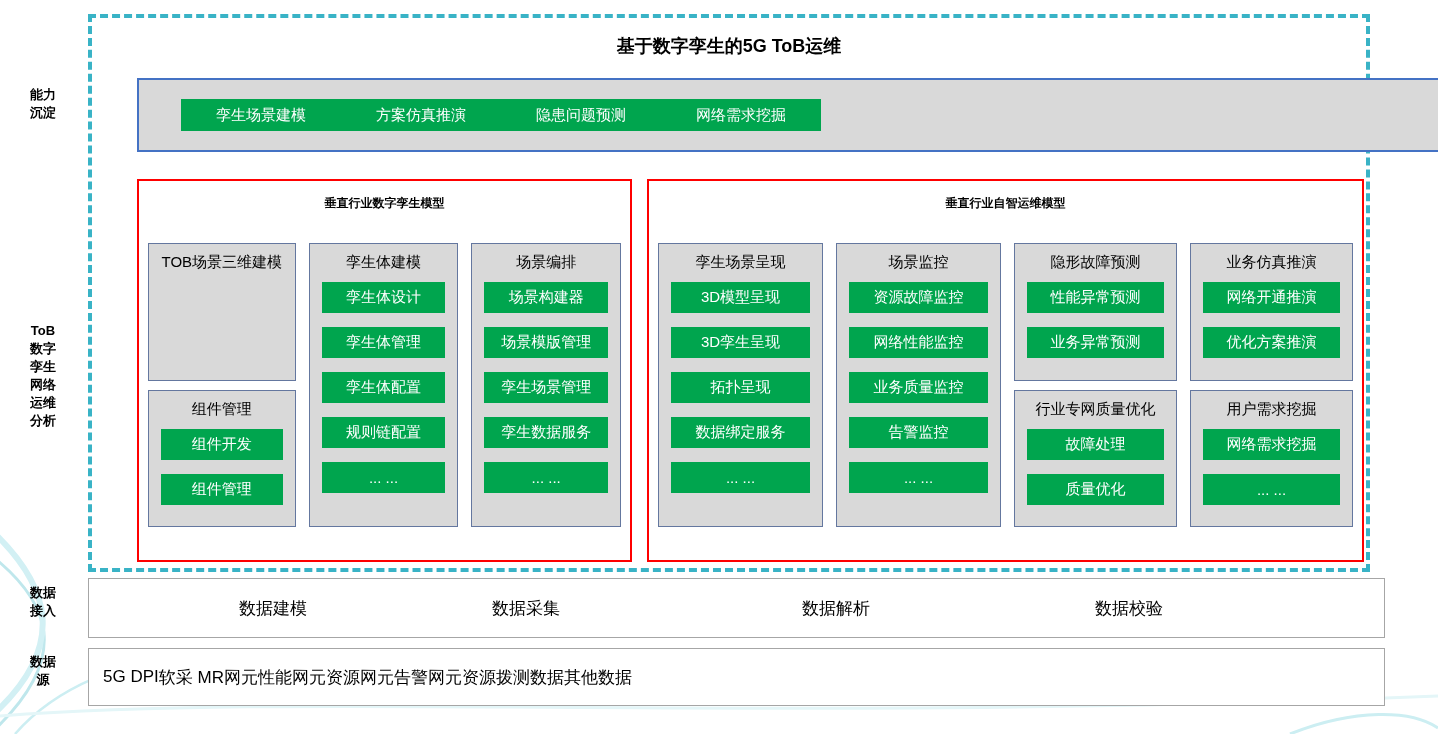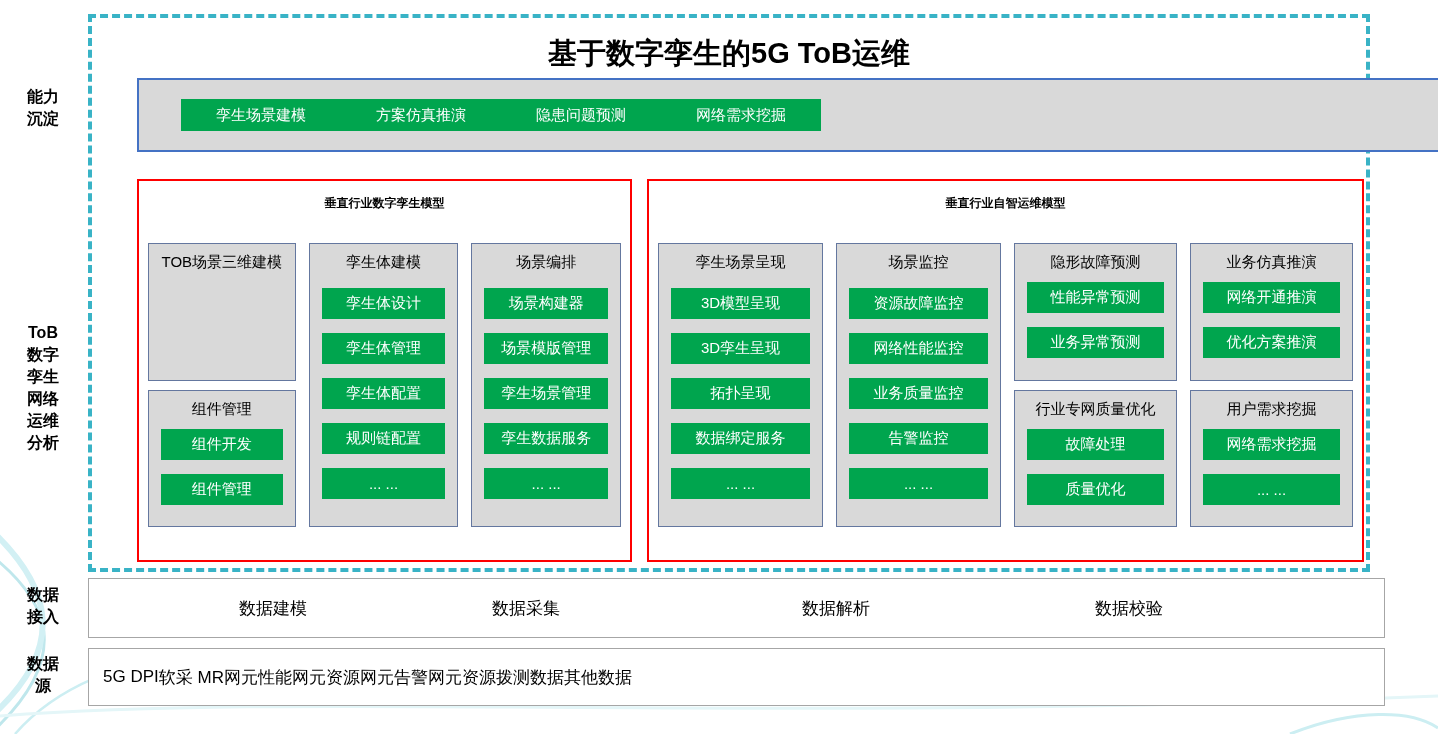--- a/index.html
+++ b/index.html
@@ -21,42 +21,42 @@
     color: #000;
   }
   .bg-swoosh { position: absolute; left: 0; top: 0; z-index: 0; }
 
   
   .side-label {
     position: absolute;
     width: 86px;
     text-align: center;
     font-weight: bold;
-    font-size: 16px;
+    font-size: 13px;
     line-height: 1.38;
     z-index: 2;
   }
   .side-capability { top: 86px; left: 0; }
   .side-tob { top: 322px; left: 0; }
   .side-access { top: 584px; left: 0; }
   .side-source { top: 653px; left: 0; }
 
   
   .dashed-frame {
     position: absolute;
     left: 88px; top: 14px;
     width: 1282px; height: 558px;
     border: 4px dashed var(--teal);
     z-index: 1;
   }
   .main-title {
     position: absolute;
     left: 0; right: 0; top: 16px;
     text-align: center;
-    font-size: 29px;
+    font-size: 18px;
     font-weight: bold;
   }
 
   
   .cap-bar {
     position: absolute;
     left: 45px; top: 60px;
     width: 1315px; height: 74px;
     background: var(--gray);
     border: 2px solid var(--blue);
@@ -92,21 +92,21 @@
     font-size: 12px;
     font-weight: bold;
     margin-top: 14px;
   }
   .cols {
     position: absolute;
     left: 9px; right: 9px; top: 62px; bottom: 33px;
     display: flex;
     gap: 13px;
   }
-  .cols > * { flex: 1; min-width: 0; gap: 6px; }
+  .cols > * { flex: 1; min-width: 0; }
   .stack { display: flex; flex-direction: column; gap: 9px; }
   .stack .panel-box { flex: 1; }
   .panel-box {
     background: var(--gray);
     border: 1px solid #64779f;
     display: flex;
     flex-direction: column;
   }
   .box-header {
     text-align: center;

